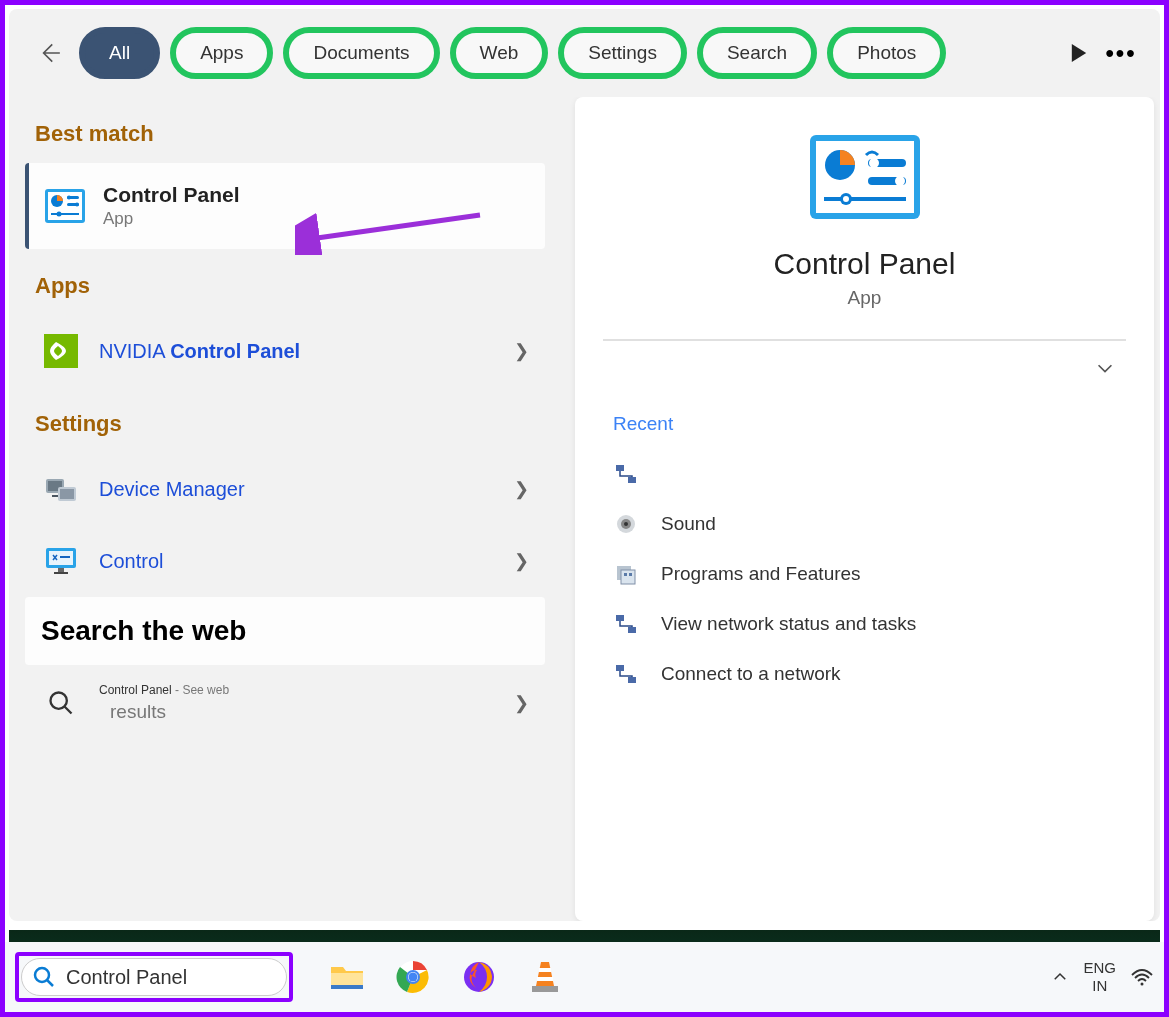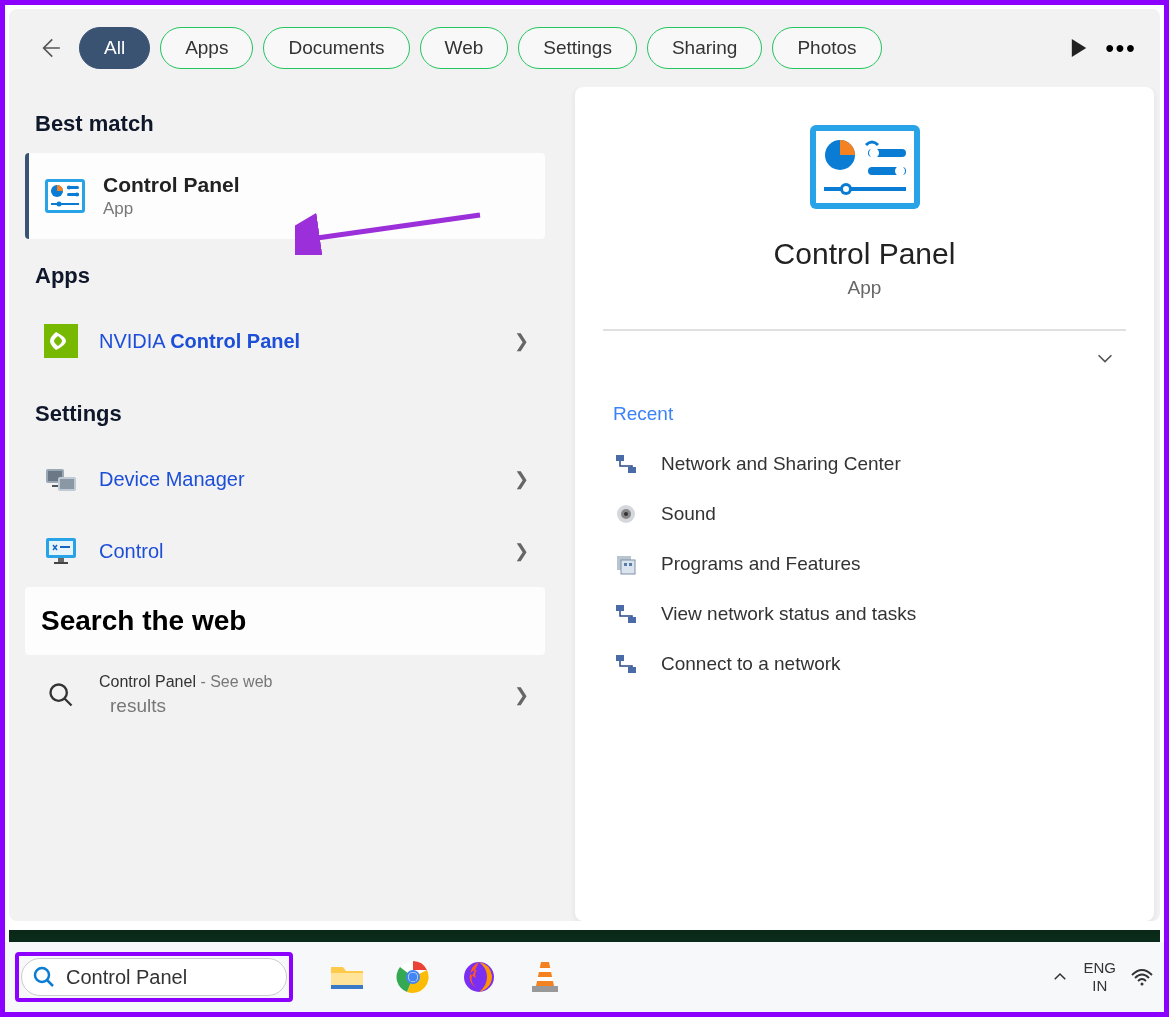--- a/index.html
+++ b/index.html
@@ -3,47 +3,47 @@
   <meta charset="utf-8">
   <style>
     * { margin: 0; padding: 0; box-sizing: border-box; font-family: 'Segoe UI', Tahoma, sans-serif; }
     body { width: 1169px; height: 1017px; background: #fff; border: 5px solid #8b00ff; position: relative; overflow: hidden; }
     
     .window { position: absolute; top: 4px; left: 4px; right: 4px; height: 912px; background: #f2f2f2; border-radius: 8px; display: flex; flex-direction: column; }
     
     .top-bar { display: flex; align-items: center; padding: 18px 24px; gap: 14px; }
     .back-btn { width: 32px; height: 32px; display: flex; align-items: center; justify-content: center; cursor: pointer; }
     .tabs { display: flex; gap: 10px; flex: 1; }
-    .tab { padding: 9px 24px; border-radius: 30px; background: #f8f8f8; border: 1px solid #22c55e; font-size: 19px; color: #333; cursor: pointer; }
+    .tab { padding: 9px 24px; border-radius: 30px; background: #f8f8f8; border: 6px solid #22c55e; font-size: 19px; color: #333; cursor: pointer; }
     .tab.active { background: #3b5373; color: #fff; border-color: #3b5373; font-weight: 500; }
     .play-icon { width: 26px; height: 26px; display: flex; align-items: center; justify-content: center; }
     .more-icon { width: 30px; height: 30px; display: flex; align-items: center; justify-content: center; font-size: 24px; font-weight: bold; letter-spacing: 2px; }
     
     .main { display: flex; flex: 1; gap: 20px; padding: 0 6px; overflow: hidden; }
     
     .left { flex: 1; max-width: 540px; padding: 0 10px; }
-    .section-title { font-size: 22px; font-weight: 600; color: #0f172a; padding: 24px 0 16px 10px; }
+    .section-title { font-size: 22px; font-weight: 600; color: #a16207; padding: 24px 0 16px 10px; }
     
     .best-match { background: #fdfdfd; border-radius: 4px; padding: 20px 16px; display: flex; align-items: center; gap: 18px; position: relative; border-left: 4px solid #3b5373; cursor: pointer; }
     .result-icon { width: 40px; height: 40px; display: flex; align-items: center; justify-content: center; flex-shrink: 0; }
     .result-text { flex: 1; }
     .result-title { font-size: 21px; font-weight: 600; color: #222; }
     .result-sub { font-size: 17px; color: #777; margin-top: 2px; }
     
     .arrow-annotation { position: absolute; left: 290px; top: 190px; pointer-events: none; }
     
     .list-item { padding: 16px 16px; display: flex; align-items: center; gap: 18px; cursor: pointer; border-radius: 4px; }
     .list-item-text { flex: 1; font-size: 20px; color: #1d4ed8; }
     .bold-part { font-weight: 600; }
     .chevron { color: #666; font-size: 18px; }
     
     .search-web-hdr { background: #fdfdfd; padding: 18px 16px; font-size: 28px; font-weight: 600; border-radius: 4px; }
     .web-result { padding: 18px 16px; display: flex; align-items: center; gap: 18px; cursor: pointer; }
     .web-text { flex: 1; }
-    .web-line1 { font-size: 16px; color: #333; }
+    .web-line1 { font-size: 12px; color: #333; }
     .web-suffix { color: #777; }
     .web-line2 { font-size: 19px; color: #777; margin-top: 4px; margin-left: 11px; }
     
     .right { flex: 1; background: #fff; border-radius: 8px; padding: 38px 28px; box-shadow: 0 2px 6px rgba(0,0,0,0.08); }
     .detail-icon-wrap { display: flex; justify-content: center; margin-bottom: 28px; }
     .detail-icon { width: 110px; height: 84px; }
     .detail-title { text-align: center; font-size: 30px; font-weight: 500; color: #222; }
     .detail-sub { text-align: center; font-size: 19px; color: #666; margin-top: 6px; margin-bottom: 30px; }
     .hr { border: none; border-top: 1px solid #e0e0e0; margin: 0; }
     
@@ -75,21 +75,21 @@
       <svg width="26" height="26" viewBox="0 0 24 24">
           <path d="M15 4 L7 12 L15 20 M7 12 L22 12" stroke="#555" stroke-width="1.5" fill="none"></path>
         </svg>
     </div>
     <div class="tabs">
       <div class="tab active">All</div>
       <div class="tab">Apps</div>
       <div class="tab">Documents</div>
       <div class="tab">Web</div>
       <div class="tab">Settings</div>
-      <div class="tab">Sharing</div>
+      <div class="tab">Search</div>
       <div class="tab">Photos</div>
     </div>
     <div class="play-icon">
       <svg width="18" height="18" viewBox="0 0 10 10">
           <path d="M1 0 L9 5 L1 10 Z" fill="#222"></path>
         </svg>
     </div>
     <div class="more-icon">
       <span>•••</span>
     </div>
@@ -204,21 +204,20 @@
       </div>
       <div class="recent-title">Recent</div>
       <div class="recent-item">
         <div class="recent-mini-icon">
             <svg width="24" height="24" viewBox="0 0 24 24">
               <rect x="2" y="3" width="8" height="6" fill="#4a6aa8"></rect>
               <rect x="14" y="15" width="8" height="6" fill="#4a6aa8"></rect>
               <path d="M6 9 L6 14 L18 14 L18 15" stroke="#2a4a88" stroke-width="1.5" fill="none"></path>
             </svg>
           </div>
-        <span>Network and Sharing Center</span>
       </div>
       <div class="recent-item">
         <div class="recent-mini-icon">
             <svg width="24" height="24" viewBox="0 0 24 24">
               <circle cx="12" cy="12" r="9" fill="#d4d8dc"></circle>
               <circle cx="12" cy="12" r="5" fill="#888"></circle>
               <circle cx="12" cy="12" r="2" fill="#333"></circle>
             </svg>
           </div>
         <span>Sound</span>

